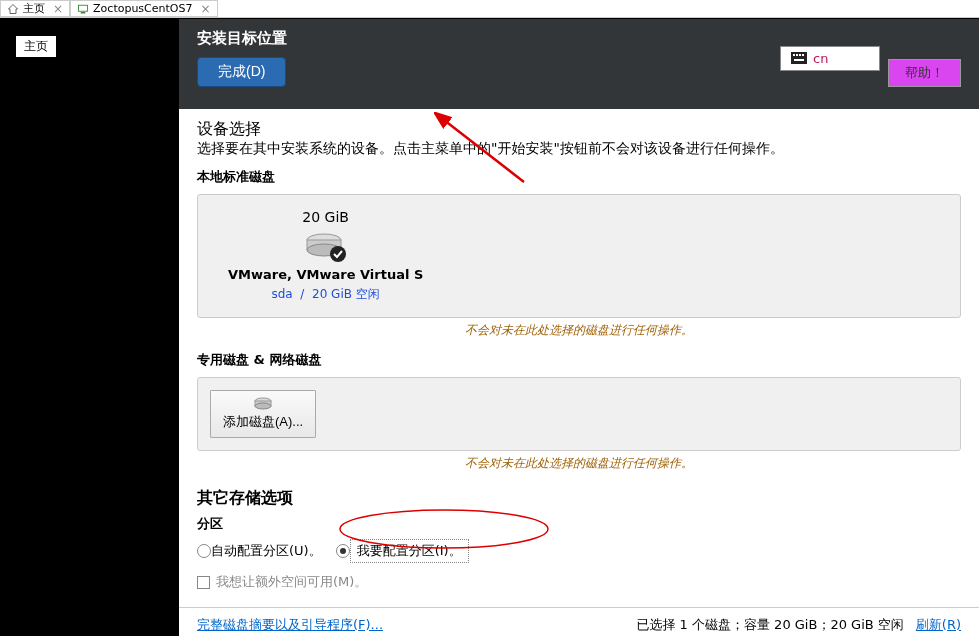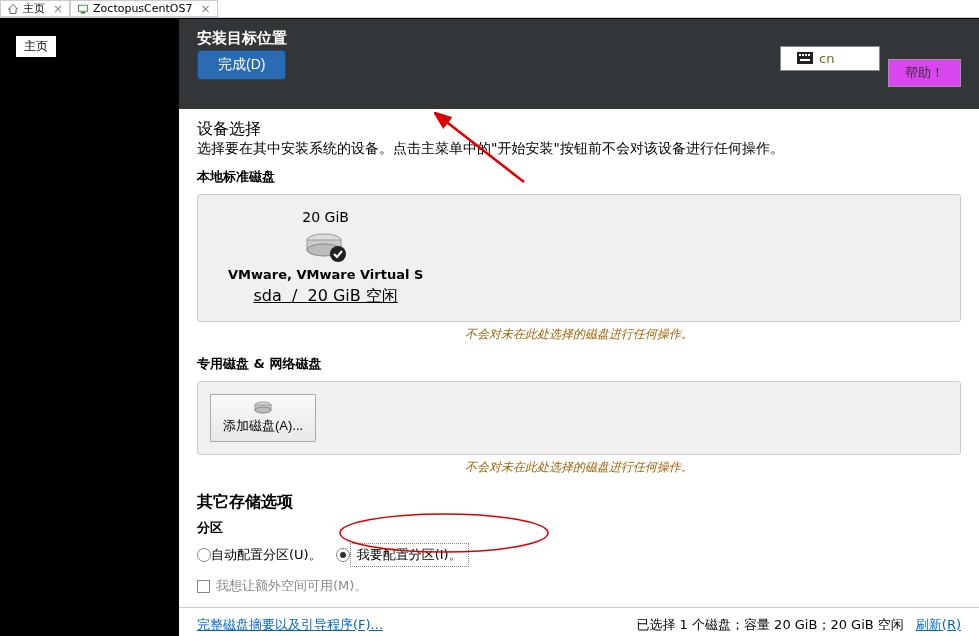--- a/index.html
+++ b/index.html
@@ -12,45 +12,45 @@
     .tab-close { color: #888; font-size: 12px; cursor: pointer; margin-left: 4px; }
     
     
     .tooltip-box { position: absolute; left: 15px; top: 35px; background: #fff; border: 1px solid #000; padding: 2px 8px; font-size: 12px; }
     
     
     .installer { position: absolute; left: 179px; top: 19px; width: 800px; height: 617px; background: #fff; display: flex; flex-direction: column; overflow: hidden; }
     
     
     .header { background: #333638; color: #fff; padding: 10px 18px; display: flex; justify-content: space-between; align-items: flex-start; min-height: 90px; }
-    .header-left { display: flex; flex-direction: column; gap: 2px; }
+    .header-left { display: flex; flex-direction: column; gap: 9px; }
     .header-title { font-size: 15px; font-weight: bold; }
     .done-btn { background: #2a6bb2; color: #fff; border: 1px solid #1a4a80; border-radius: 4px; padding: 5px 20px; font-size: 14px; cursor: pointer; width: fit-content; }
     .header-right { text-align: right; }
     .header-brand { font-size: 15px; letter-spacing: 0.5px; margin-bottom: 10px; }
     .header-controls { display: flex; gap: 8px; align-items: center; }
-    .lang-box { background: #fff; color: #4d7c0f; padding: 4px 16px; display: flex; align-items: center; gap: 6px; border: 1px solid #888; min-width: 100px; font-size: 13px; }
+    .lang-box { background: #fff; color: #be185d; padding: 4px 10px; display: flex; align-items: center; gap: 6px; border: 1px solid #888; min-width: 100px; font-size: 13px; }
     .keyboard-icon { width: 16px; height: 12px; }
     .help-btn { background: #d946ef; color: #333; border: 1px solid #999; padding: 4px 16px; font-size: 13px; cursor: pointer; margin-top: 30px; }
     
     
     .red-arrow { position: absolute; left: 255px; top: 93px; pointer-events: none; }
     
     
     .content { flex: 1; padding: 10px 18px 0 18px; overflow: hidden; display: flex; flex-direction: column; }
     .section-title { font-size: 16px; font-weight: normal; margin-bottom: 0; }
     .section-subtitle { font-size: 14px; margin-bottom: 10px; }
     .subsec-title { font-size: 13px; font-weight: bold; margin-bottom: 8px; }
     
     .disk-box { border: 1px solid #ccc; border-radius: 3px; padding: 10px 18px; background: #f0f0f0; margin-bottom: 4px; }
     .disk-item { display: inline-flex; flex-direction: column; align-items: center; gap: 4px; padding: 4px 12px; }
     .disk-size { font-size: 14px; }
     .disk-icon-wrap { position: relative; width: 48px; height: 34px; }
     .disk-name { font-size: 13px; font-weight: bold; }
-    .disk-detail { font-size: 16px; color: #000000; text-decoration: underline; }
+    .disk-detail { font-size: 12px; color: #1d4ed8; }
     
     .hint-right { text-align: center; font-style: italic; font-size: 12px; color: #a16207; margin-bottom: 12px; }
     
     .add-disk-btn { background: linear-gradient(#fafafa,#e8e8e8); border: 1px solid #aaa; border-radius: 1px; padding: 6px 12px; display: inline-flex; flex-direction: column; align-items: center; gap: 2px; font-size: 13px; cursor: pointer; }
     
     .section-title2 { font-size: 16px; font-weight: bold; margin: 4px 0 6px 0; }
     .partition-area { position: relative; }
     .partition-label { font-size: 13px; font-weight: bold; margin-bottom: 6px; }
     .radio-row { display: flex; gap: 14px; align-items: center; font-size: 13px; }
     .radio { width: 14px; height: 14px; border: 1px solid #888; border-radius: 50%; display: inline-flex; align-items: center; justify-content: center; background: #fff; }

